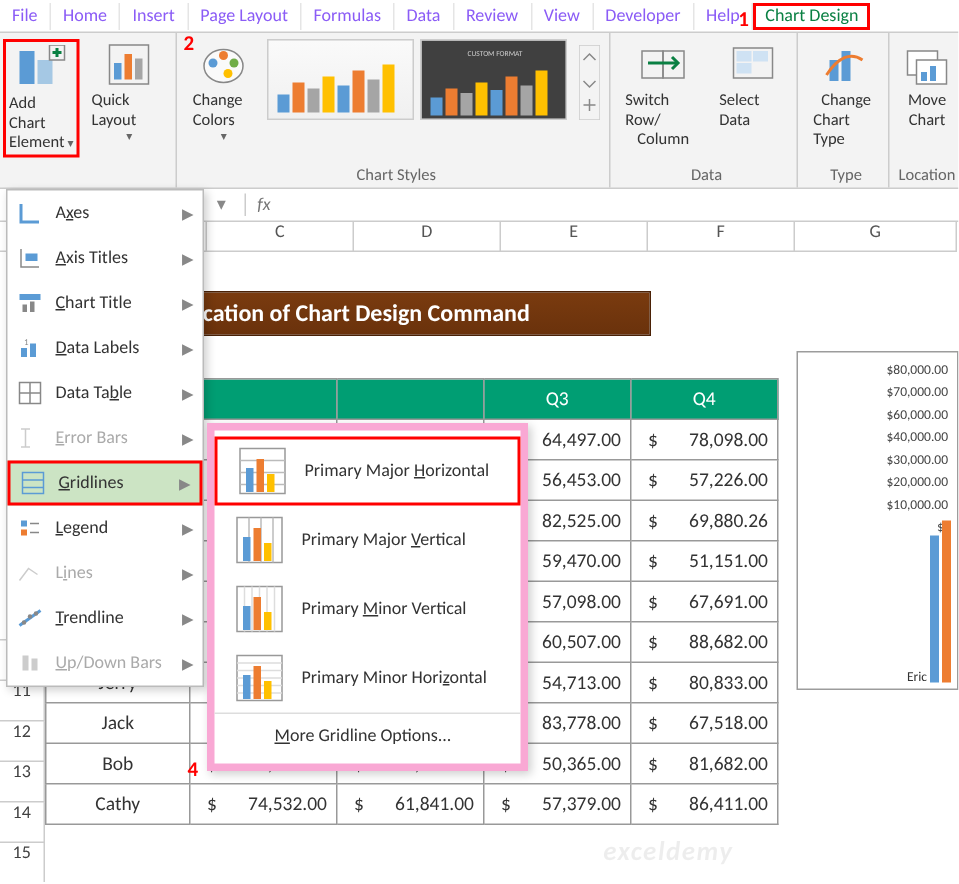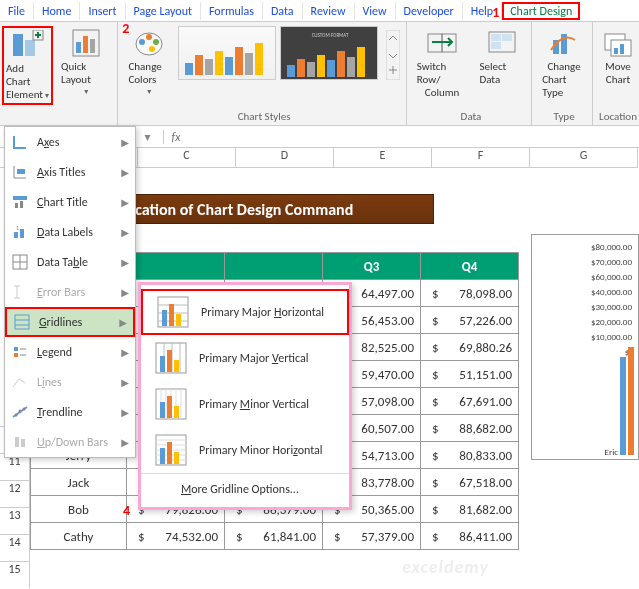--- a/index.html
+++ b/index.html
@@ -1,54 +1,54 @@
 <!DOCTYPE html>
 <html><head>
 <meta charset="utf-8">
 <style>
   * { box-sizing: border-box; font-family: "Segoe UI", Calibri, sans-serif; }
   body { margin: 0; background: #fff; font-size: 12px; color: #333; width: 639px; overflow: hidden; }
   .menubar { display: flex; height: 22px; border-bottom: 1px solid #ccc; background: #fff; font-size: 12px; align-items: center; }
-  .menubar-item { padding: 2px 8px; border-right: 1px solid #e5e5e5; cursor: pointer; color: #1d4ed8; }
+  .menubar-item { padding: 2px 8px; border-right: 1px solid #e5e5e5; cursor: pointer; color: #8b5cf6; }
   .menubar-item.active-design { color: #0a8043; border: 2px solid red; padding: 0 6px; position: relative; }
   .num-red { position: absolute; font-size: 14px; font-weight: bold; color: red; }
   .ribbon { display: flex; border-bottom: 1px solid #ccc; background: #f3f3f3; height: 104px; }
   .rib-group { border-right: 1px solid #ccc; display: flex; flex-direction: column; align-items: center; padding: 4px 2px 0 6px; position: relative; }
   .rib-top { flex: 1; display: flex; gap: 4px; align-items: flex-start; }
   .rib-label { font-size: 11px; color: #666; text-align: center; padding-bottom: 2px; }
   .rib-btn { display: flex; flex-direction: column; align-items: center; font-size: 11px; cursor: pointer; padding: 2px 4px; }
   .rib-btn svg { margin-bottom: 2px; }
   .rib-add-chart { border: 2px solid red; padding: 2px 2px; }
   .small-chev::after { content: "▾"; font-size: 8px; margin-left: 2px; color: #666; }
   .chart-style-thumbs { display: flex; gap: 4px; }
   .chart-style-thumb { width: 98px; height: 54px; border: 1px solid #ccc; background: linear-gradient(#fafafa,#f0f0f0); position: relative; }
   .chart-style-thumb svg { width: 100%; height: 100%; }
   .ac-menu { position: absolute; top: 126px; left: 4px; width: 132px; background: #fff; border: 1px solid #bbb; box-shadow: 2px 2px 6px rgba(0,0,0,.2); z-index: 50; }
   .ac-row { display: flex; align-items: center; height: 30px; padding: 0 6px; font-size: 12px; cursor: pointer; position: relative; }
   .ac-row.disabled { color: #aaa; }
   .ac-row svg { margin-right: 8px; }
   .ac-row .arrow { margin-left: auto; color: #888; font-size: 10px; }
   .ac-row.sel { background: #cce4c4; border: 2px solid red; height: 30px; }
-  .sub-menu { position: absolute; top: 282px; left: 138px; width: 214px; background: #fff; border: 3px solid #f9a8d4; box-shadow: 2px 2px 6px rgba(0,0,0,.2); z-index: 60; padding: 4px 0; }
+  .sub-menu { position: absolute; top: 282px; left: 138px; width: 214px; background: #fff; border: 5px solid #f9a8d4; box-shadow: 2px 2px 6px rgba(0,0,0,.2); z-index: 60; padding: 4px 0; }
   .sub-row { display: flex; align-items: center; height: 46px; padding: 0 14px; font-size: 12px; cursor: pointer; gap: 12px; }
   .sub-row.sel { border: 2px solid red; background: #fff; }
   .sub-row svg { flex-shrink: 0; }
   .sub-row.more { height: 30px; border-top: 1px solid #ddd; font-size: 12px; justify-content:flex-start; padding-left: 40px;}
   .fx-bar { display:flex; align-items:center; height:22px; border-bottom:1px solid #ccc; font-size:12px; }
   .fx-name { width:132px; border-right:1px solid #ccc; padding-left:8px; }
   .fx-ctrl { width:32px; text-align:center; color:#888; border-right:1px solid #ccc; }
   .fx-lbl { width:24px; text-align:center; font-style:italic; color:#777; }
   .sheet-wrap { position: relative; }
   .col-heads { display:flex; height:20px; font-size:12px; color:#555; }
   .rowhead { width:30px; border-right:1px solid #ccc; border-bottom:1px solid #ccc; text-align:center; font-size:12px; color:#404040;}
   .colhead { border-right:1px solid #ccc; border-bottom:1px solid #ccc; text-align:center; }
   .title-band { position:absolute; left:38px; top:46px; height:30px; width:396px; background: linear-gradient(#7a3b0f,#6a320c); color:#fff; font-weight:bold; font-size:16px; display:flex; align-items:center; justify-content:center; border:1px solid #4a2106;}
   table.cells { border-collapse: collapse; position:absolute; left:30px; top:104px; font-size:13px; }
   table.cells td, table.cells th { border:1px solid #999; height:27px; text-align:center; }
-  table.cells th { background:#009e73; color:#fff; font-weight:bold; }
+  table.cells th { background:#009e73; color:#fff; font-weight:normal; }
   table.cells td.name { width:96px; background:#fff; }
   table.cells td.cur { width:98px; text-align:right; padding-right:6px; }
   table.cells td.cur::before { content:"$"; float:left; padding-left:10px; }
   .chart-area { position:absolute; right:0; top:86px; width:108px; height:226px; border:1px solid #9c9c9c; background:#fff; font-size:9px; padding:6px 2px;}
   .chart-area .ylab { text-align:right; padding-right:4px; color:#444; height:15px; }
   .chart-area .bars { position:absolute; bottom:4px; right:4px; display:flex; gap:2px; align-items:flex-end;}
   .chart-area .bar { width:6px; background:#1f77b4; }
   .watermark { position: absolute; right: 150px; bottom: 10px; font-size: 18px; font-style: italic; color: rgba(0,0,0,0.07); font-weight: bold; letter-spacing: 1px; pointer-events:none;}
   u.mn { text-decoration: underline; }
 </style>

